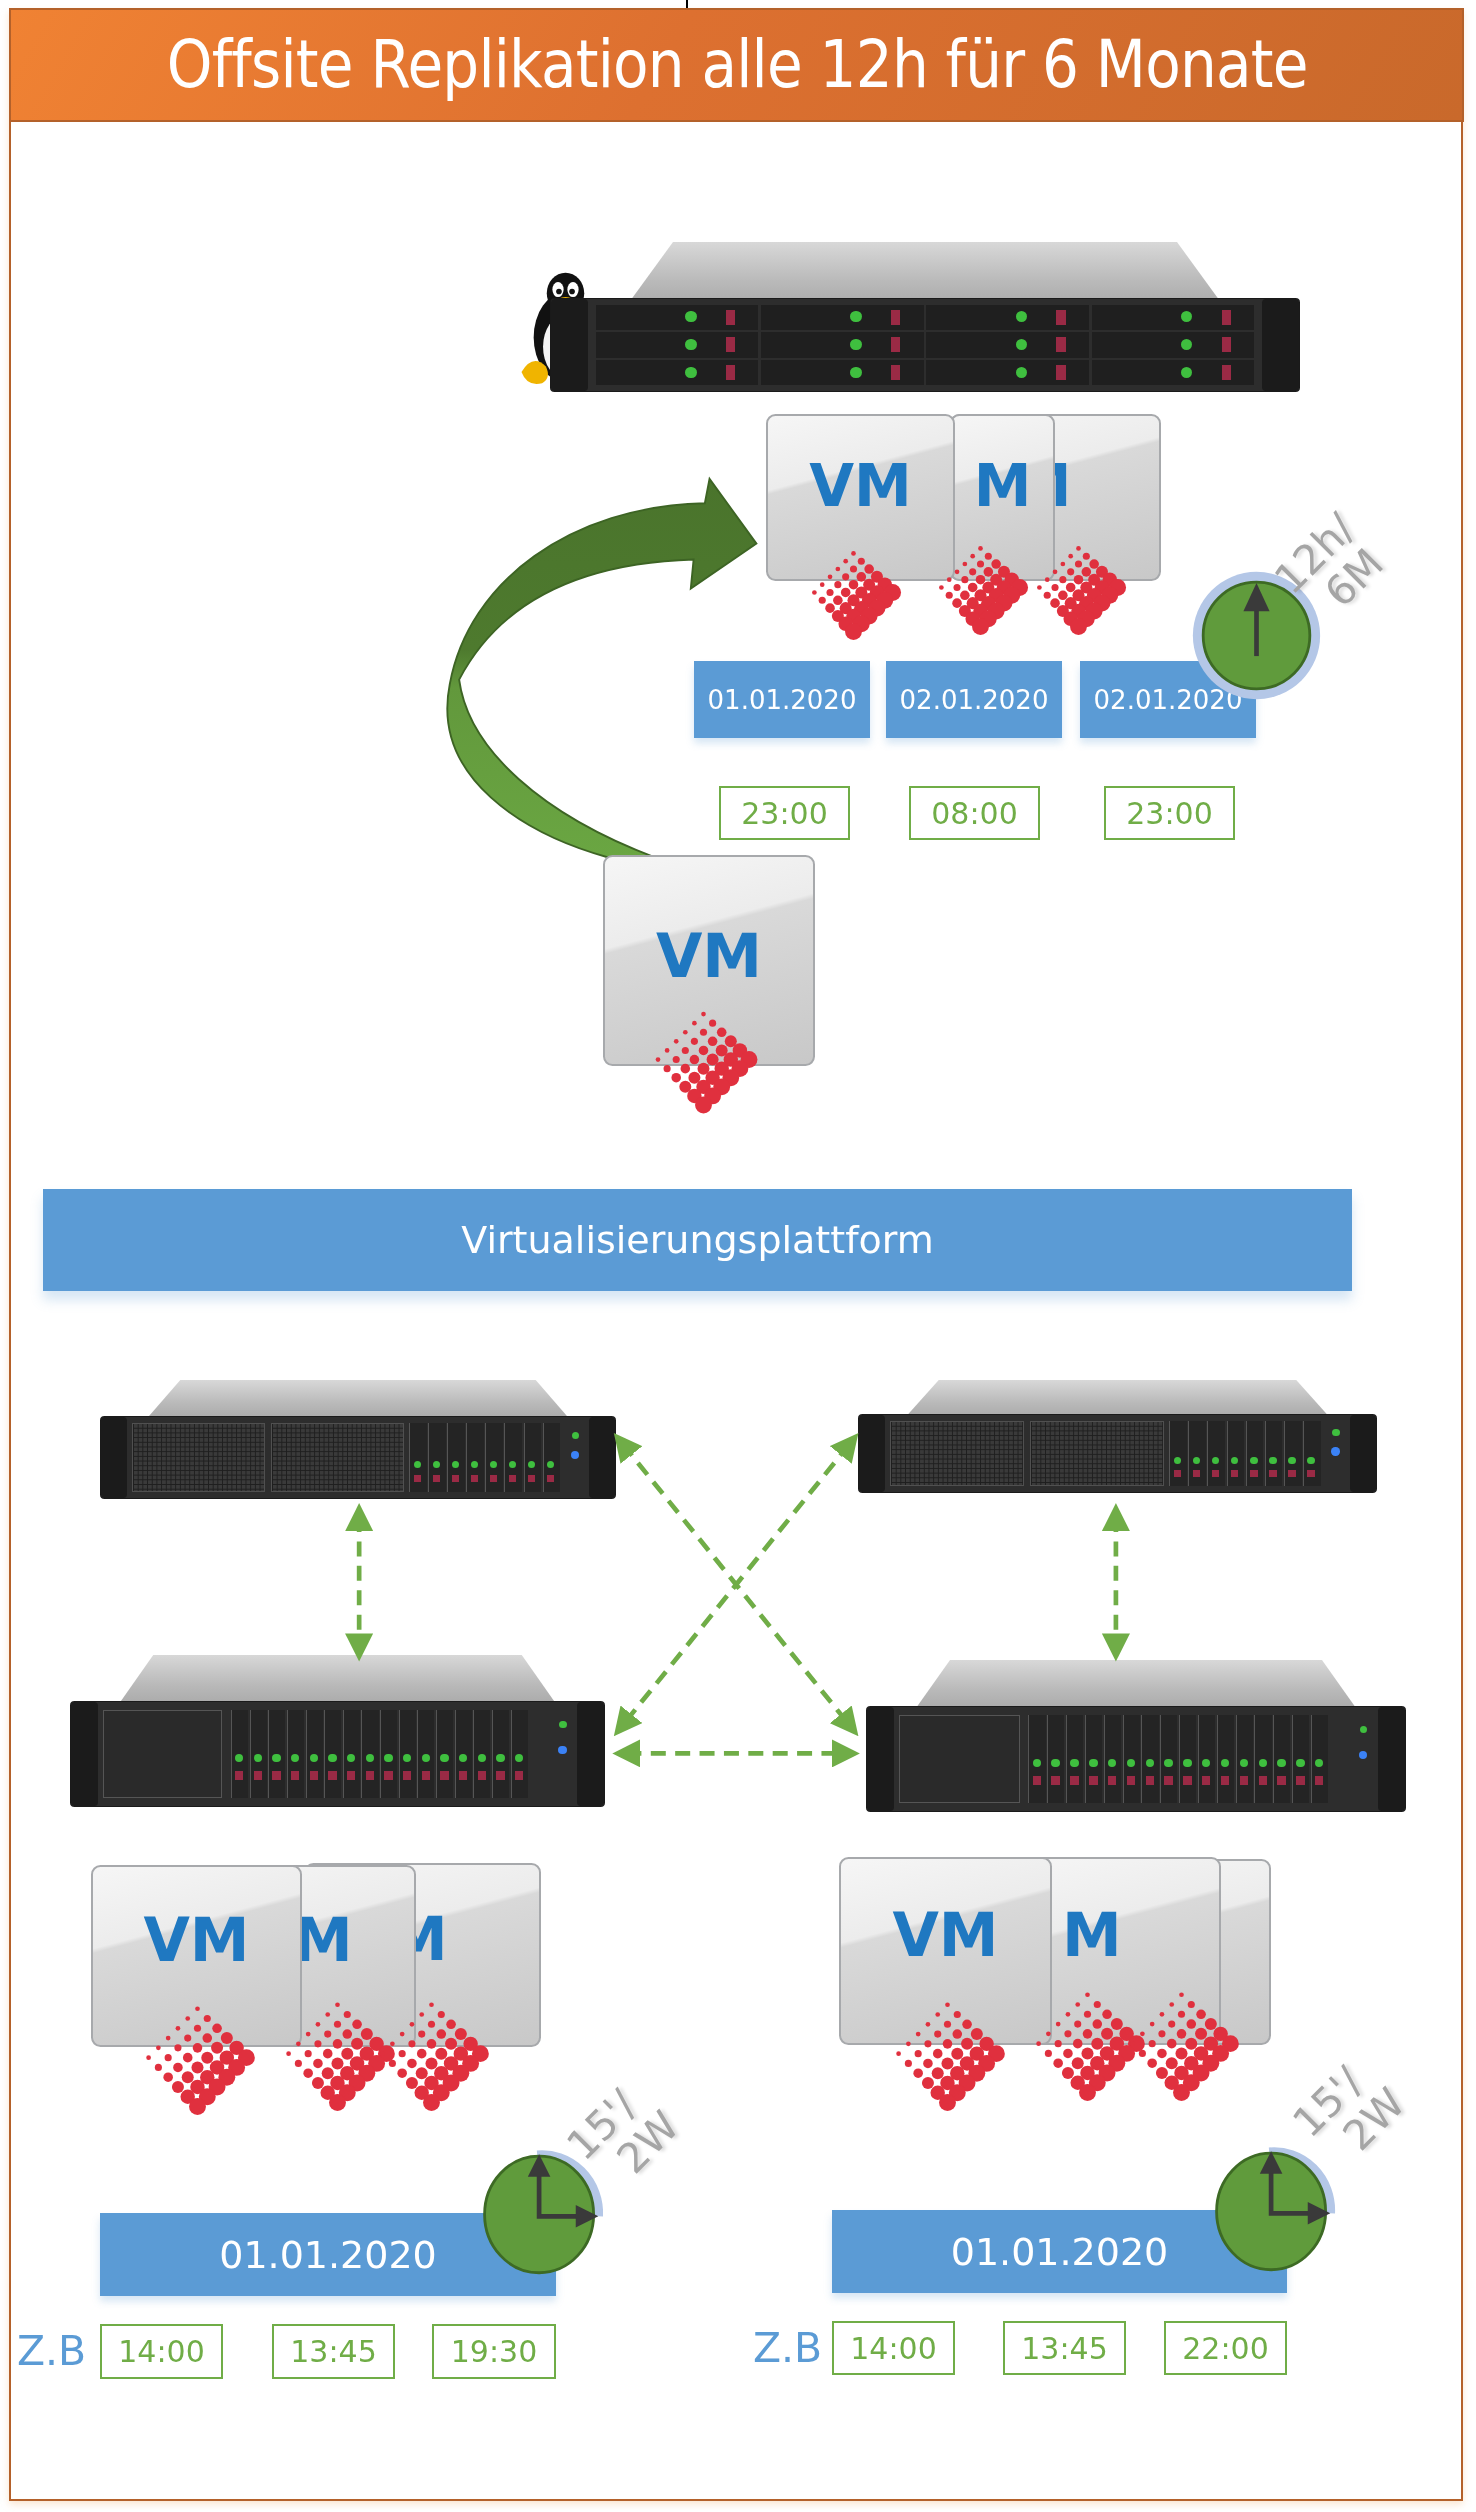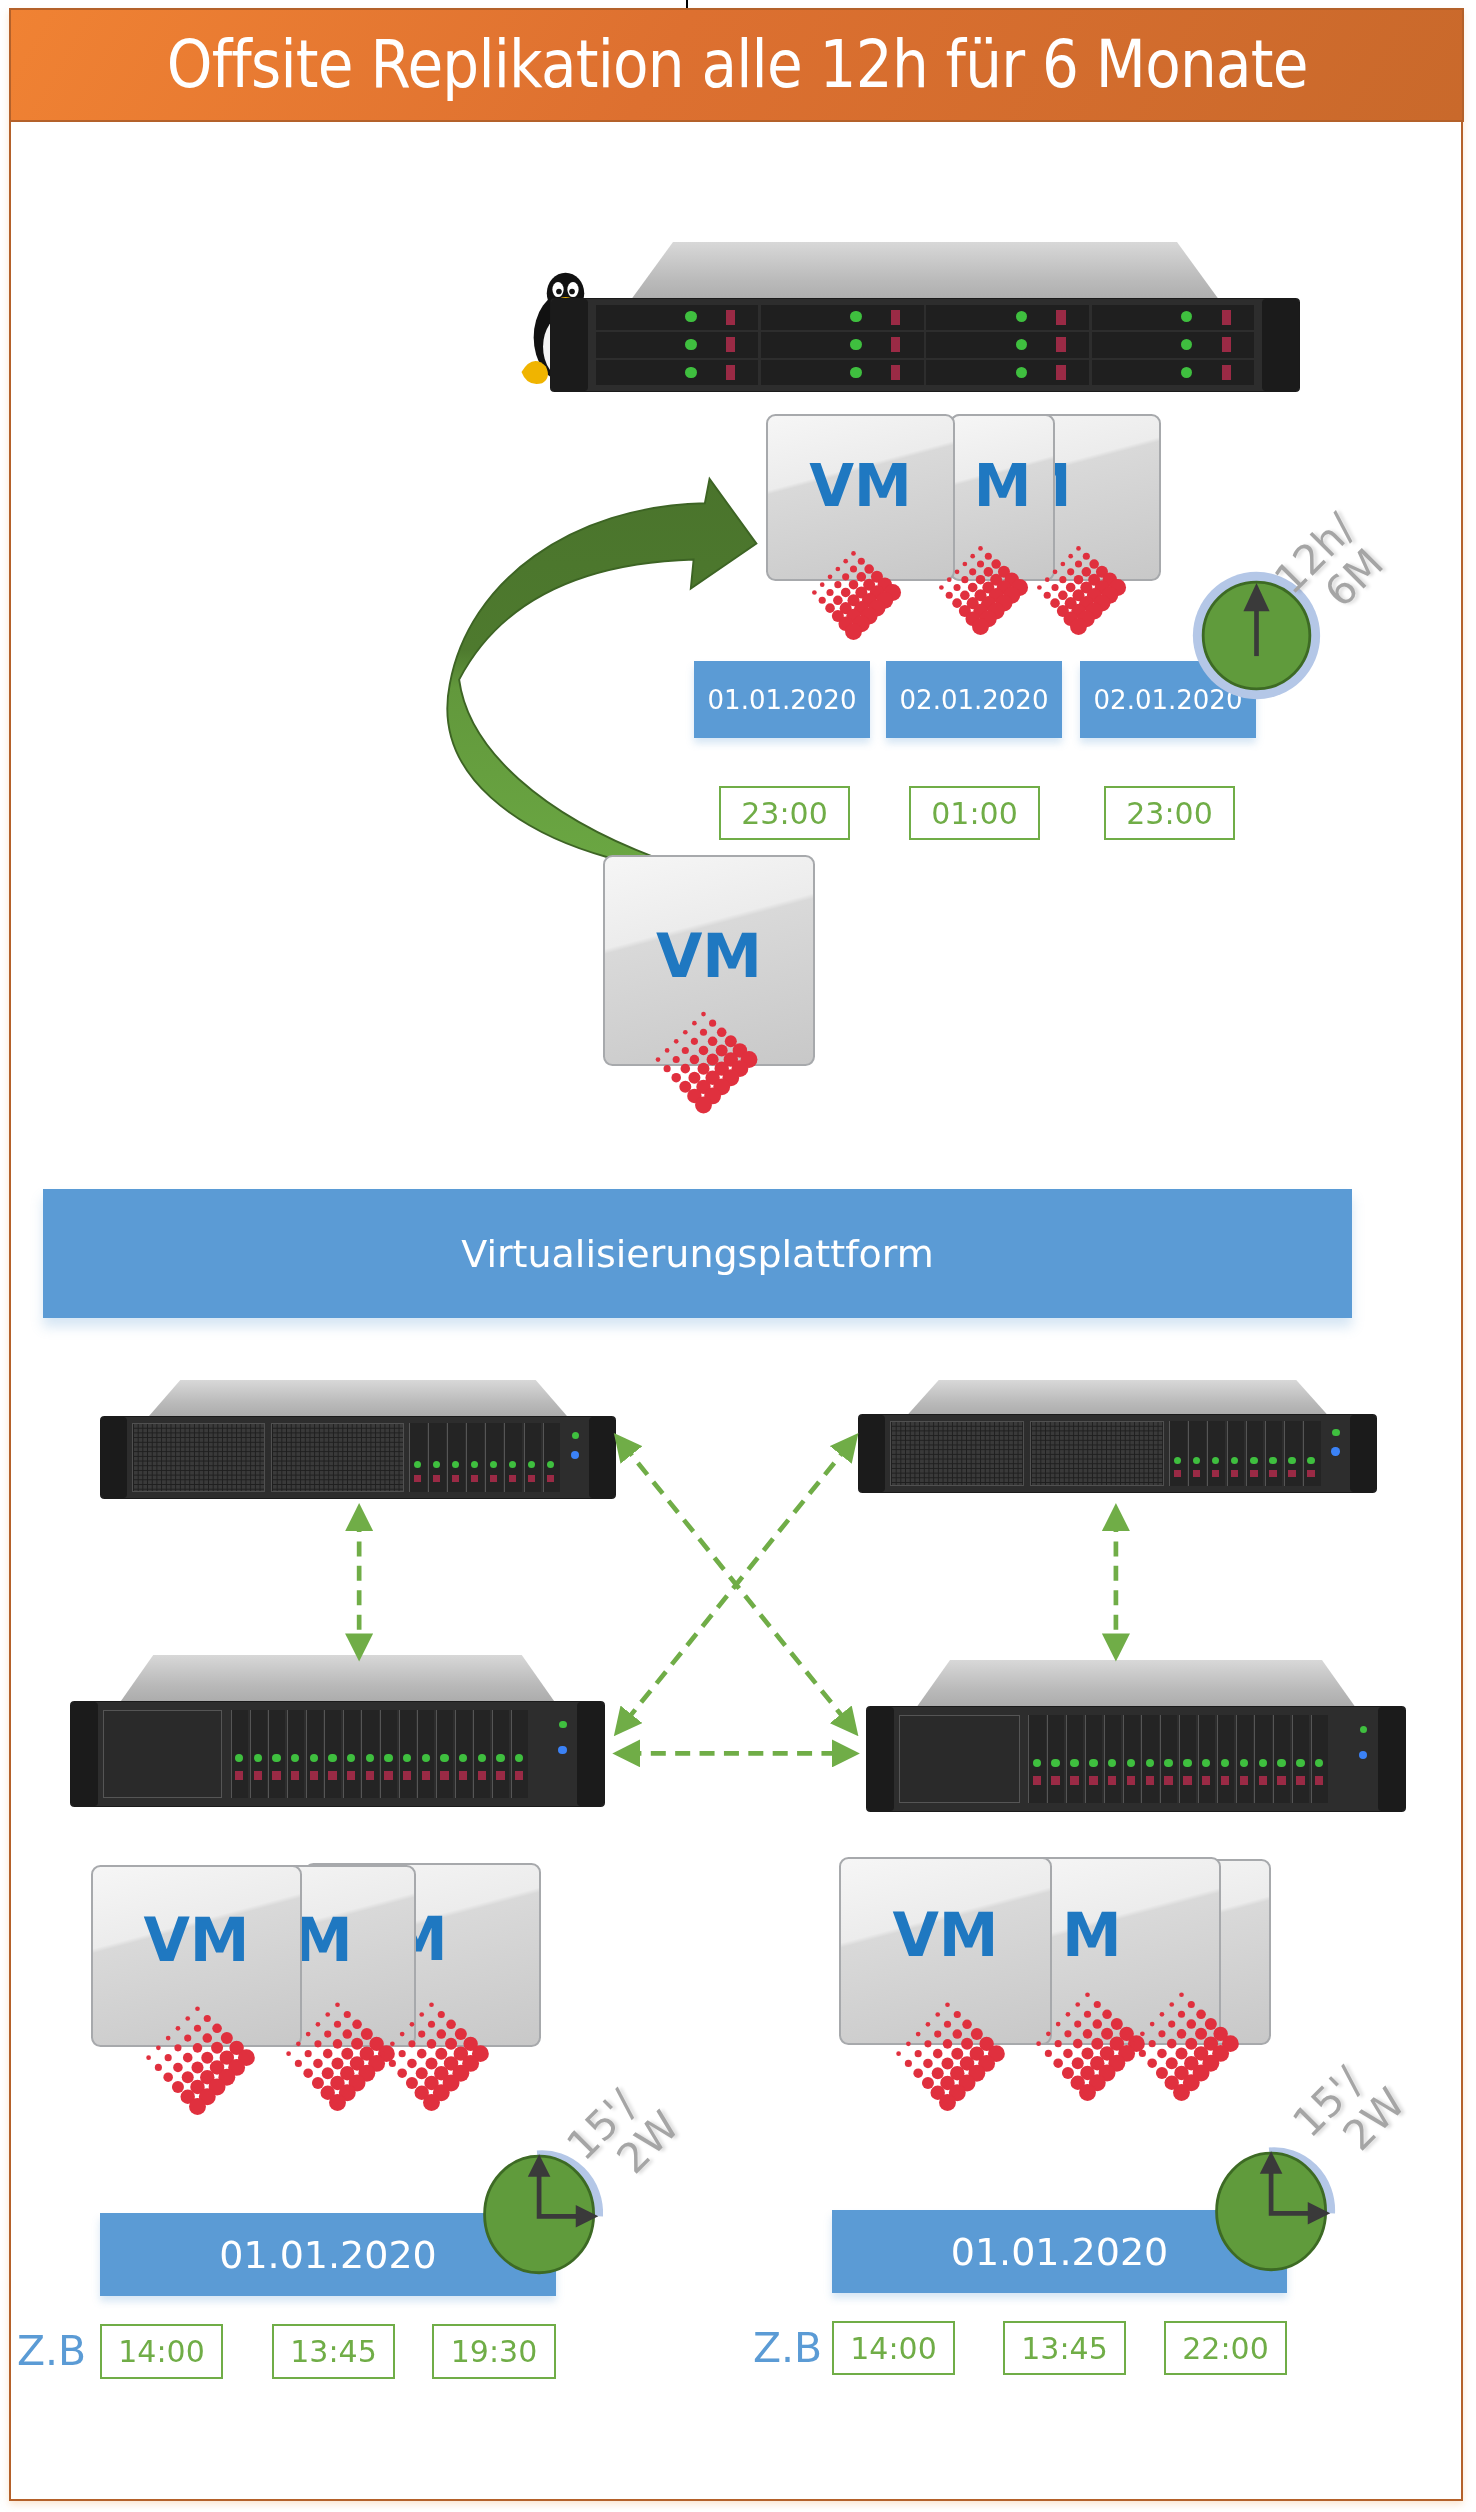--- a/index.html
+++ b/index.html
@@ -11,21 +11,21 @@
   .header span { color:#fff; font-size:66px; font-family:"DejaVu Sans", sans-serif; letter-spacing:-0.9px; transform:scaleX(0.88); display:inline-block; }
 
   
   .vm { position:absolute; border:2.8px solid #a7a9ac; border-radius:9.4px; box-sizing:border-box;
         background:linear-gradient(165deg,#f6f6f6 0%, #ececec 35%, #d9d9d9 37%, #c8c8c8 100%); overflow:hidden; }
   .vm .vm-label { position:absolute; left:0; right:0; text-align:center; color:#1f78c1; font-family:"DejaVu Sans", sans-serif; font-weight:bold; }
 
   .datebox { position:absolute; background:#5b9bd5; color:#fff; display:flex; align-items:center; justify-content:center; font-family:"DejaVu Sans", sans-serif; box-shadow:0 5.6px 7.5px rgba(91,155,213,0.25); }
   .timebox { position:absolute; border:2.8px solid #70ad47; box-sizing:border-box; background:#fff; color:#70ad47; display:flex; align-items:center; justify-content:center; font-family:"DejaVu Sans", sans-serif; }
   .zb { position:absolute; color:#5b9bd5; font-family:"DejaVu Sans", sans-serif; font-size:41px; }
-  .platform { position:absolute; left:43px; top:1189px; width:1309px; height:129px; background:#5b9bd5; color:#fff; display:flex; align-items:center; justify-content:center; font-size:38px; font-family:"DejaVu Sans", sans-serif; box-shadow:0 9.4px 11.3px rgba(91,155,213,0.25); }
+  .platform { position:absolute; left:43px; top:1189px; width:1309px; height:102px; background:#5b9bd5; color:#fff; display:flex; align-items:center; justify-content:center; font-size:38px; font-family:"DejaVu Sans", sans-serif; box-shadow:0 9.4px 11.3px rgba(91,155,213,0.25); }
   .rot-label { position:absolute; color:#a5a5a5; font-family:"DejaVu Sans", sans-serif; font-size:41px; line-height:45px; transform:rotate(-45deg); text-shadow:1.9px 2.8px 3.8px rgba(0,0,0,0.15); white-space:pre; }
 
   
   .server { position:absolute; }
   .server .top { position:absolute; left:9%; right:9%; top:0; background:linear-gradient(180deg,#d8d8d8,#b9b9b9 60%,#a9a9a9); clip-path:polygon(8% 0,92% 0,100% 100%,0 100%); }
   .server .front { position:absolute; left:0; right:0; bottom:0; background:#2d2d2d; border-radius:3.8px; border:1.9px solid #1a1a1a; box-sizing:border-box; }
   .ear { position:absolute; top:0; bottom:0; width:5%; background:#1b1b1b; border-radius:3.8px; }
   .grille { position:absolute; background-color:#3a3a3a; background-image:linear-gradient(90deg,#1e1e1e 0.9px,transparent 0.9px),linear-gradient(0deg,#1e1e1e 0.9px,transparent 0.9px); background-size:4.7px 4.7px; border:1.9px solid #505050; box-sizing:border-box; }
   .bay { position:absolute; background:#242424; border-left:0.9px solid #555; box-sizing:border-box; }
   .led-g { position:absolute; border-radius:50%; background:#3fbf3f; }
@@ -246,21 +246,21 @@
     <circle cx="35" cy="68.33333333333334" r="5.1" fill="#e0303e"></circle>
     <circle cx="43.33333333333333" cy="76.66666666666667" r="6.4" fill="#e0303e"></circle>
     <circle cx="51.666666666666664" cy="85" r="7.7" fill="#e0303e"></circle>
     <circle cx="60" cy="93.33333333333334" r="9" fill="#e0303e"></circle>
   </svg>
 
 <div class="datebox" style="left:694px;top:661px;width:176px;height:77px;font-size:26px">01.01.2020</div>
 <div class="datebox" style="left:886px;top:661px;width:176px;height:77px;font-size:26px">02.01.2020</div>
 <div class="datebox" style="left:1080px;top:661px;width:176px;height:77px;font-size:26px">02.01.2020</div>
 <div class="timebox" style="left:719px;top:786px;width:131px;height:54px;font-size:30px">23:00</div>
-<div class="timebox" style="left:909px;top:786px;width:131px;height:54px;font-size:30px">01:00</div>
+<div class="timebox" style="left:909px;top:786px;width:131px;height:54px;font-size:30px">08:00</div>
 <div class="timebox" style="left:1104px;top:786px;width:131px;height:54px;font-size:30px">23:00</div>
 
 <svg class="abs" style="left:1191px;top:570px" width="131" height="131" viewBox="0 0 140 140">
   <circle cx="70" cy="70" r="68" fill="#b4c7e7"></circle>
   <circle cx="70" cy="70" r="57" fill="#609b3c" stroke="#3d6a24" stroke-width="3"></circle>
   <line x1="70" y1="92" x2="70" y2="38" stroke="#3a3a3a" stroke-width="5"></line>
   <polygon points="70,14 56,44 84,44" fill="#3a3a3a"></polygon>
 </svg>
 <div class="rot-label" style="left:1285px;top:525px"><span>12h/</span><br><span style="padding-left:26px">6M</span></div>
 

